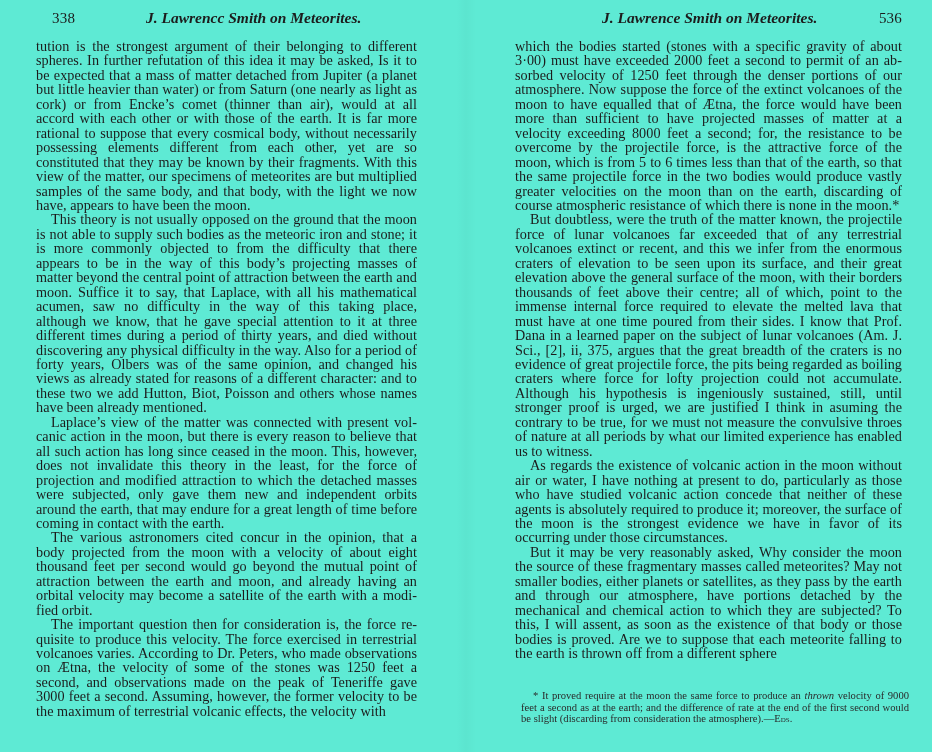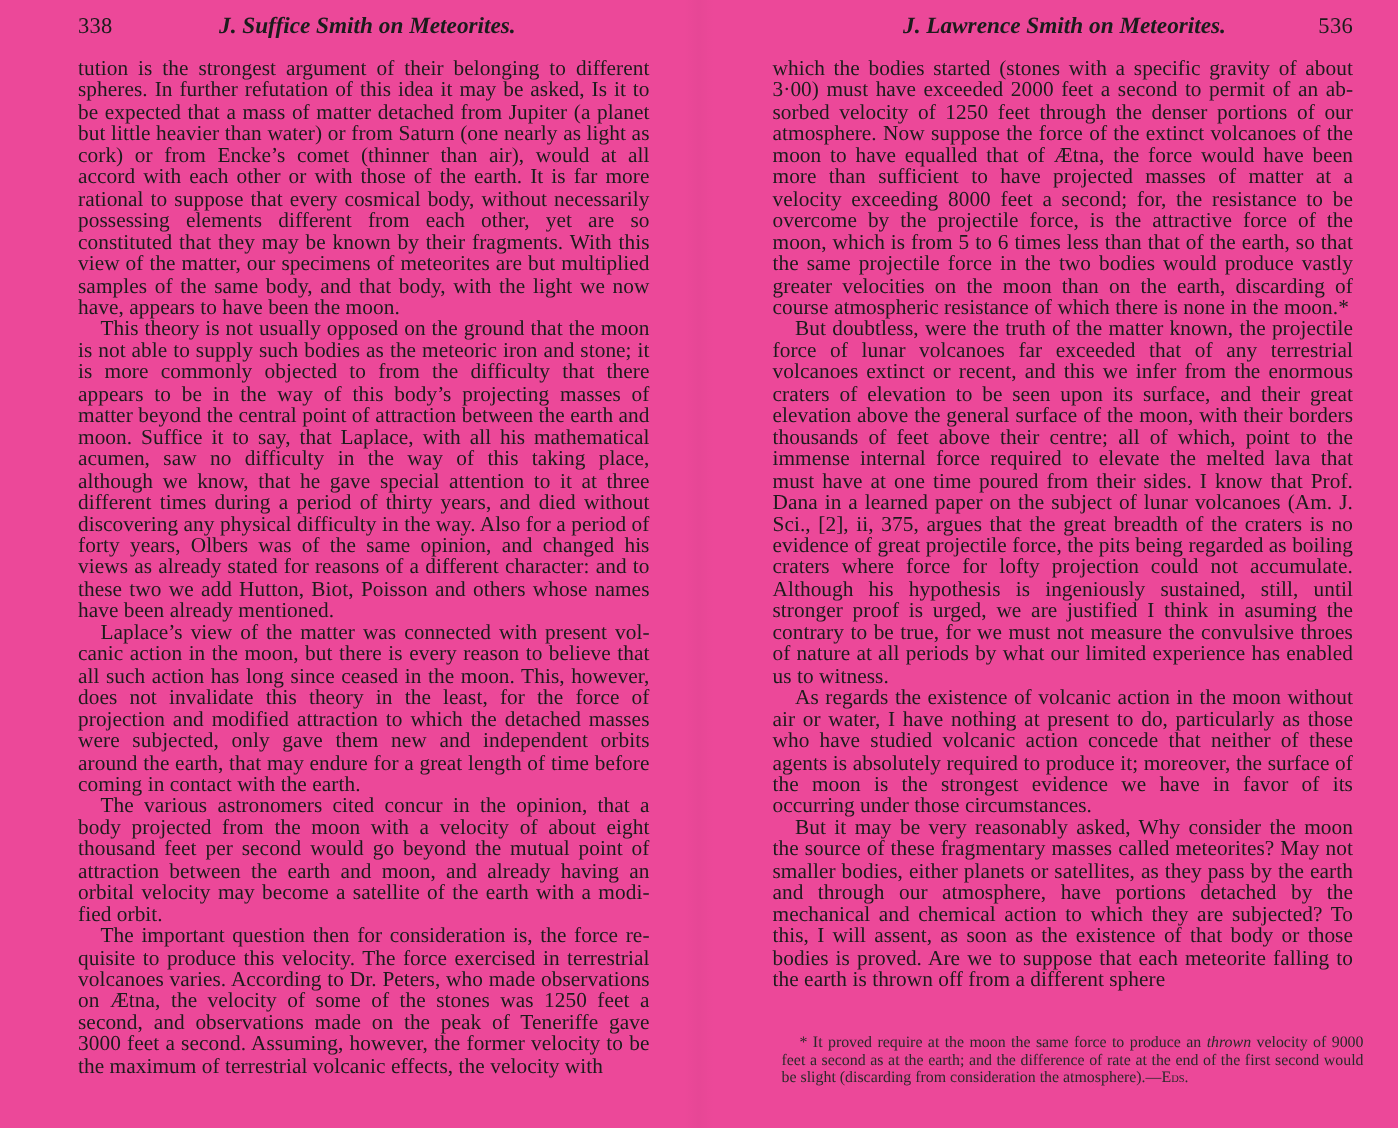--- a/index.html
+++ b/index.html
@@ -12,21 +12,21 @@
       height: 752px;
       position: relative;
       overflow: hidden;
       font-family: "Liberation Serif", "DejaVu Serif", serif;
       color: #1c1c1c;
     }
     .spread {
       position: absolute;
       left: 0; top: 0;
       width: 932px; height: 752px;
-      background: #ec4899;
+      background: #5eead4;
     }
     .page {
       position: absolute;
       top: 0;
       height: 752px;
     }
     .page-left { left: 0; width: 466px; }
     .page-right { left: 466px; width: 466px; }
 
     .running-head {
@@ -57,21 +57,21 @@
     .page-left .head-title { left: 94px; }
     .page-right .head-title { left: 87px; }
 
     .text-block {
       position: absolute;
       font-size: 14.2px;
       line-height: 14.45px;
       text-align: justify;
       letter-spacing: 0.05px;
     }
-    .page-left .text-block { left: 52px; width: 381px; top: 39px; }
+    .page-left .text-block { left: 36px; width: 381px; top: 39px; }
     .page-right .text-block { left: 49px; width: 387px; top: 39px; font-family: Liberation Serif, serif; }
 
     .para {
       margin: 0;
       text-indent: 15px;
       hyphens: manual;
     }
     .para.continued { text-indent: 0; }
 
     .footnote {
@@ -98,21 +98,21 @@
     }
   </style>
 </head>
 <body>
 
 <div class="spread">
 
   <div class="page page-left">
     <div class="running-head">
       <span class="page-number">338</span>
-      <span class="head-title">J. Suffice Smith on Meteorites.</span>
+      <span class="head-title">J. Lawrencc Smith on Meteorites.</span>
     </div>
     <div class="text-block">
       <p class="para continued">tution is the strongest argument of their belonging to different spheres. In further refutation of this idea it may be asked, Is it to be expected that a mass of matter detached from Jupiter (a planet but little heavier than water) or from Saturn (one nearly as light as cork) or from Encke’s comet (thinner than air), would at all accord with each other or with those of the earth. It is far more rational to suppose that every cosmical body, without necessarily possessing elements different from each other, yet are so constituted that they may be known by their fragments. With this view of the matter, our specimens of meteorites are but multiplied samples of the same body, and that body, with the light we now have, appears to have been the moon.</p>
       <p class="para">This theory is not usually opposed on the ground that the moon is not able to supply such bodies as the meteoric iron and stone; it is more commonly objected to from the difficulty that there appears to be in the way of this body’s projecting masses of matter beyond the central point of attraction between the earth and moon. Suffice it to say, that Laplace, with all his mathematical acumen, saw no difficulty in the way of this taking place, although we know, that he gave special attention to it at three different times during a period of thirty years, and died without discovering any physical difficulty in the way. Also for a period of forty years, Olbers was of the same opinion, and changed his views as already stated for reasons of a different character: and to these two we add Hutton, Biot, Poisson and others whose names have been already mentioned.</p>
       <p class="para">Laplace’s view of the matter was connected with present vol­canic action in the moon, but there is every reason to believe that all such action has long since ceased in the moon. This, however, does not invalidate this theory in the least, for the force of projection and modified attraction to which the detached masses were subjected, only gave them new and independent or­bits around the earth, that may endure for a great length of time before coming in contact with the earth.</p>
       <p class="para">The various astronomers cited concur in the opinion, that a body projected from the moon with a velocity of about eight thousand feet per second would go beyond the mutual point of attraction between the earth and moon, and already having an orbital velocity may become a satellite of the earth with a modi­fied orbit.</p>
       <p class="para">The important question then for consideration is, the force re­quisite to produce this velocity. The force exercised in terres­trial volcanoes varies. According to Dr. Peters, who made observa­tions on Ætna, the velocity of some of the stones was 1250 feet a second, and observations made on the peak of Teneriffe gave 3000 feet a second. Assuming, however, the former velocity to be the maximum of terrestrial volcanic effects, the velocity with</p>
     </div>
   </div>
 

